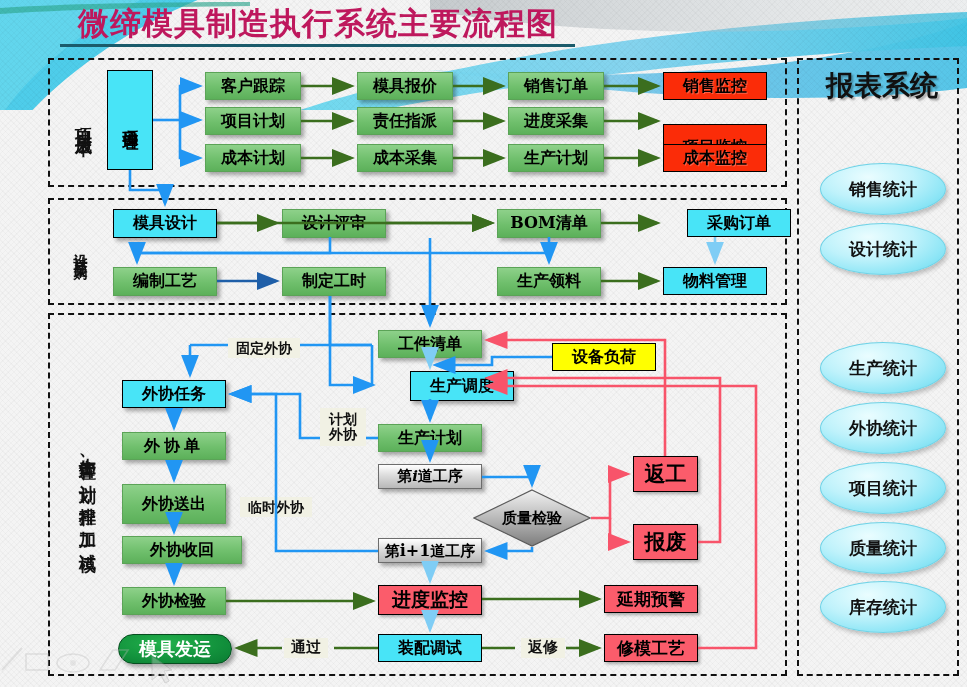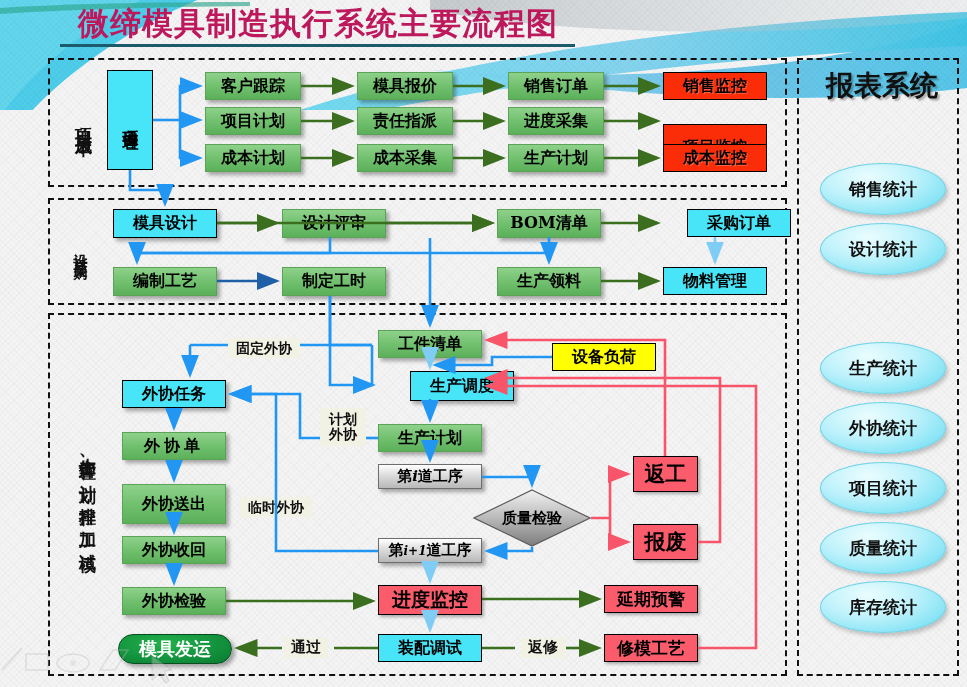--- a/index.html
+++ b/index.html
@@ -227,21 +227,21 @@
 
   <div class="node cyan-sh" style="left:122px;top:380px;width:104px;height:28px;">
     <span>外协任务</span>
     </div>
   <div class="node green" style="left:122px;top:432px;width:104px;height:28px;">
     <span style="letter-spacing:4px;">外协单</span>
     </div>
   <div class="node green" style="left:122px;top:484px;width:104px;height:40px;">
     <span>外协送出</span>
     </div>
-  <div class="node green" style="left:122px;top:536px;width:104px;height:28px;">
+  <div class="node green" style="left:122px;top:536px;width:120px;height:28px;">
     <span>外协收回</span>
     </div>
   <div class="node green" style="left:122px;top:587px;width:104px;height:28px;">
     <span>外协检验</span>
     </div>
   <div class="node pill" style="left:118px;top:634px;width:114px;height:30px;">
     <span>模具发运</span>
     </div>
 
   <div class="node green" style="left:378px;top:330px;width:104px;height:28px;">
@@ -258,21 +258,21 @@
     <span style="display:inline-flex;align-items:baseline;">
       <span>第</span>
         <span style="font-style:italic;">i</span>
         <span>道工序</span>
     </span>
     </div>
 
   <div class="node grey" style="left:378px;top:538px;width:104px;height:25px;">
     <span style="display:inline-flex;align-items:baseline;">
       <span>第</span>
-        <span style="font-style:italic;font-size:12px;">i+1</span>
+        <span style="font-size:16px;">i+1</span>
         <span>道工序</span>
     </span>
     </div>
 
   <div class="node pinkred" style="left:378px;top:585px;width:104px;height:30px;">
     <span style="font-size:19px;">进度监控</span>
     </div>
   <div class="node cyan" style="left:378px;top:634px;width:104px;height:28px;">
     <span>装配调试</span>
     </div>

